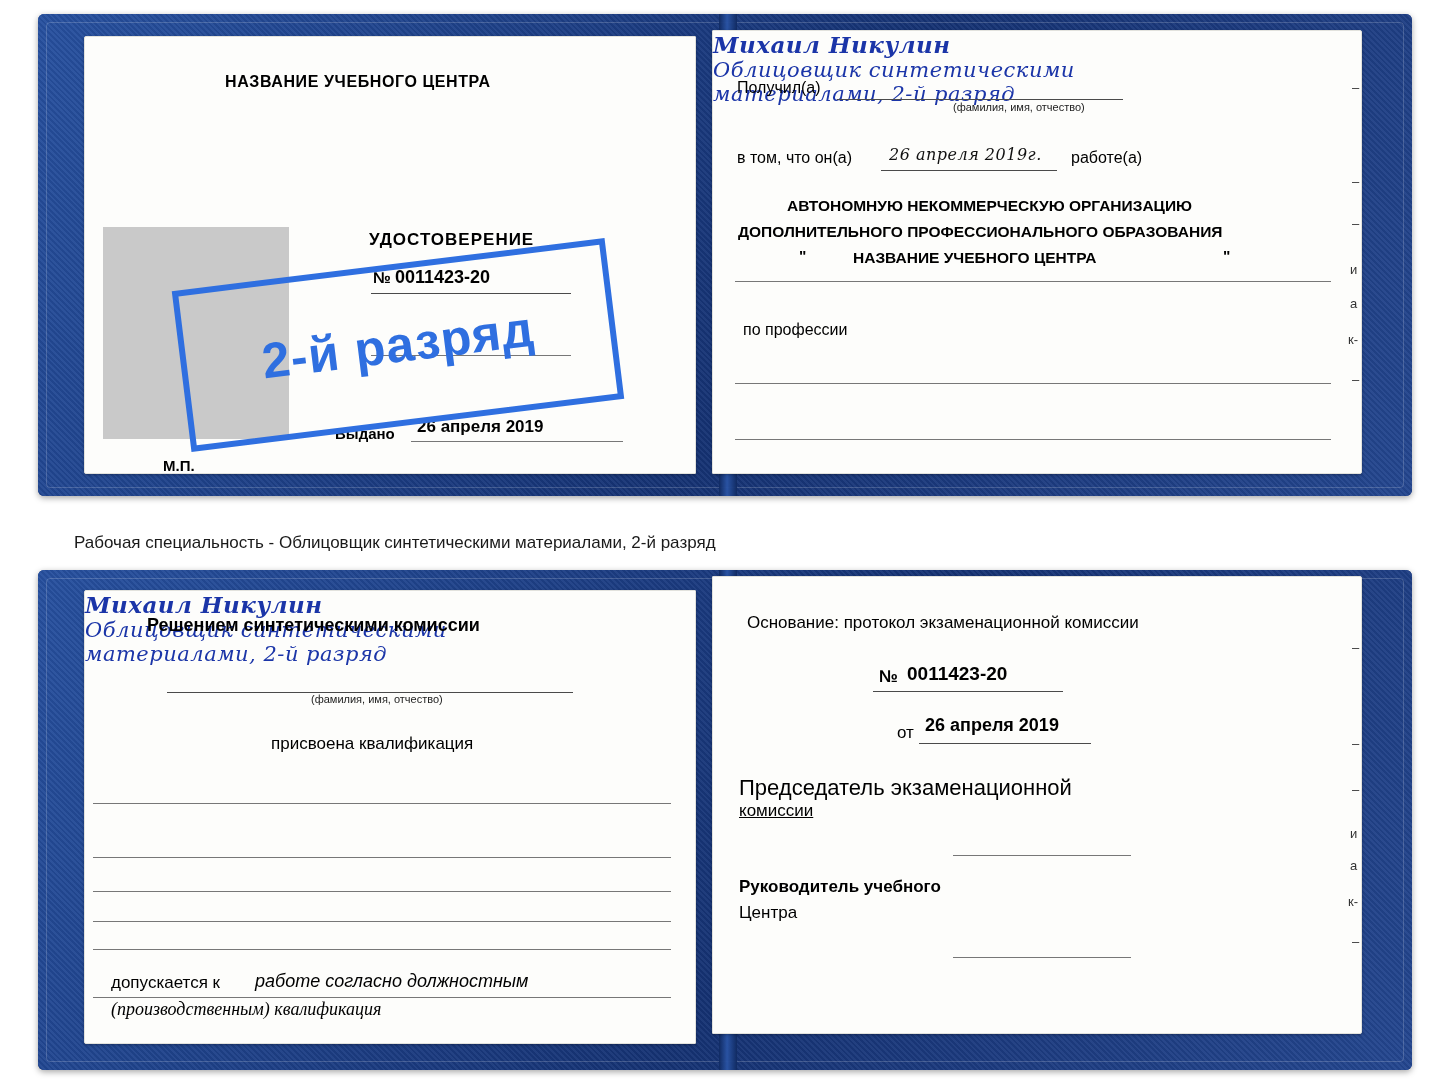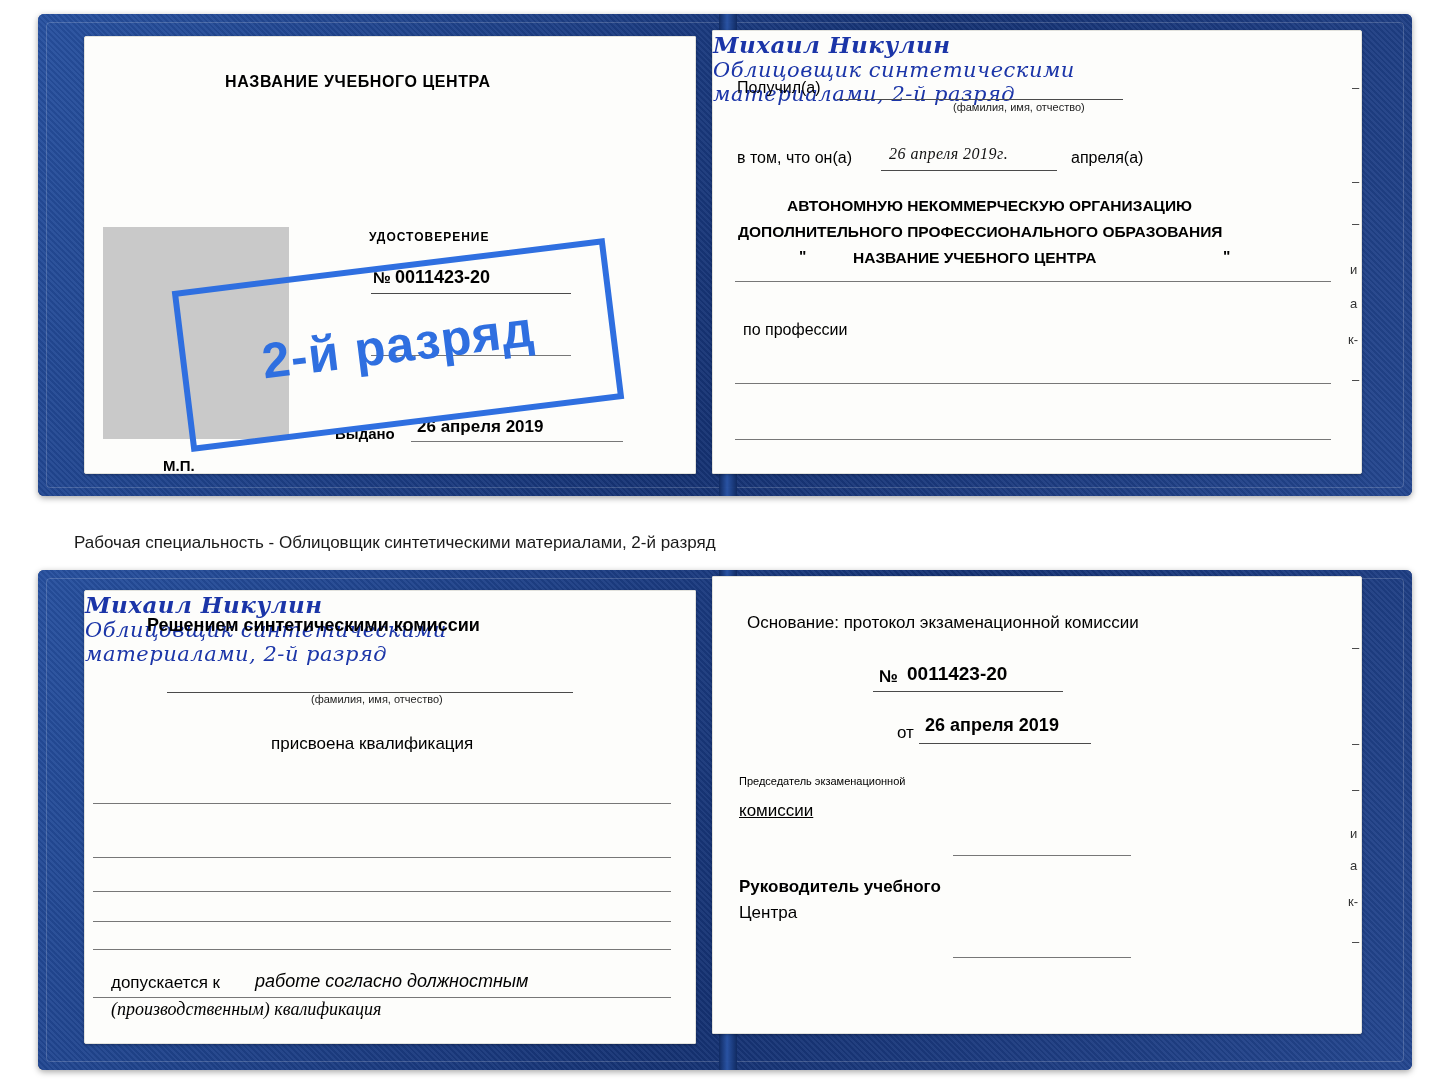--- a/index.html
+++ b/index.html
@@ -76,21 +76,21 @@
     <div class="cover-inner"></div>
     <div class="spine" style="left:681px;"></div>
   </div>
 
   <div class="page left" style="left:84px;top:36px;width:610px;height:436px;">
 
     <div class="txt bold" style="left:140px;top:36px;font-size:16px;letter-spacing:.6px;">НАЗВАНИЕ УЧЕБНОГО ЦЕНТРА</div>
 
     <div class="photo" style="left:18px;top:190px;width:186px;height:212px;"></div>
 
-    <div class="txt bold" style="left:284px;top:193px;font-size:12px;letter-spacing:1px;">УДОСТОВЕРЕНИЕ</div>
+    <div class="txt bold" style="left:284px;top:193px;font-size:17px;letter-spacing:1px;">УДОСТОВЕРЕНИЕ</div>
 
     <div class="txt bold" style="left:288px;top:232px;font-size:16px;">№</div>
     <div class="txt bold" style="left:310px;top:230px;font-size:18px;">0011423-20</div>
     <div class="line" style="left:286px;top:256px;width:200px;"></div>
 
     <div class="line thin" style="left:286px;top:318px;width:200px;"></div>
 
     <div class="txt bold" style="left:250px;top:388px;font-size:15px;">Выдано</div>
     <div class="txt bold" style="left:332px;top:380px;font-size:17px;">26 апреля 2019</div>
     <div class="line thin" style="left:326px;top:404px;width:212px;"></div>
@@ -103,23 +103,23 @@
   </div>
 
   <div class="page right" style="left:712px;top:30px;width:648px;height:442px;">
 
     <div class="txt" style="left:24px;top:48px;font-size:16px;">Получил(а)</div>
     <div class="hand hand-b" style="left:128px;top:37px;font-size:23px;">Михаил Никулин</div>
     <div class="line" style="left:124px;top:68px;width:286px;"></div>
     <div class="txt caption" style="left:240px;top:70px;">(фамилия, имя, отчество)</div>
 
     <div class="txt" style="left:24px;top:118px;font-size:16px;">в том, что он(а)</div>
-    <div class="txt hand" style="left:176px;top:114px;font-size:16px;color:#111;font-style:italic;font-family:Liberation Serif, serif;">26 апреля 2019г.</div>
+    <div class="txt hand" style="left:176px;top:114px;font-size:16px;color:#111;font-style:italic;">26 апреля 2019г.</div>
     <div class="line" style="left:168px;top:139px;width:176px;"></div>
-    <div class="txt" style="left:358px;top:118px;font-size:16px;">апреля(а)</div>
+    <div class="txt" style="left:358px;top:118px;font-size:16px;">работе(а)</div>
 
     <div class="txt bold" style="left:74px;top:166px;font-size:15.5px;text-align:center;">АВТОНОМНУЮ НЕКОММЕРЧЕСКУЮ ОРГАНИЗАЦИЮ</div>
     <div class="txt bold" style="left:25px;top:192px;font-size:15.5px;">ДОПОЛНИТЕЛЬНОГО ПРОФЕССИОНАЛЬНОГО ОБРАЗОВАНИЯ</div>
     <div class="txt bold" style="left:86px;top:216px;font-size:15.5px;">"</div>
     <div class="txt bold" style="left:140px;top:218px;font-size:15.5px;">НАЗВАНИЕ УЧЕБНОГО ЦЕНТРА</div>
     <div class="txt bold" style="left:510px;top:216px;font-size:15.5px;">"</div>
     <div class="line thin" style="left:22px;top:250px;width:596px;"></div>
 
     <div class="txt" style="left:30px;top:290px;font-size:16px;">по профессии</div>
 
@@ -179,21 +179,21 @@
     <div class="txt" style="left:34px;top:36px;font-size:17px;">Основание: протокол экзаменационной комиссии</div>
 
     <div class="txt bold" style="left:166px;top:90px;font-size:17px;">№</div>
     <div class="txt bold" style="left:194px;top:86px;font-size:19px;">0011423-20</div>
     <div class="line" style="left:160px;top:114px;width:190px;"></div>
 
     <div class="txt" style="left:184px;top:146px;font-size:17px;">от</div>
     <div class="txt bold" style="left:212px;top:138px;font-size:18px;">26 апреля 2019</div>
     <div class="line" style="left:206px;top:166px;width:172px;"></div>
 
-    <div class="txt" style="left:26px;top:198px;font-size:11px;">Председатель экзаменационной</div>
+    <div class="txt" style="left:26px;top:198px;font-size:22px;">Председатель экзаменационной</div>
     <div class="txt" style="left:26px;top:224px;font-size:17px;text-decoration:underline;">комиссии</div>
     <div class="line thin" style="left:240px;top:278px;width:178px;"></div>
 
     <div class="txt" style="left:26px;top:300px;font-size:17px;font-weight:bold;">Руководитель учебного</div>
     <div class="txt" style="left:26px;top:326px;font-size:17px;">Центра</div>
     <div class="line thin" style="left:240px;top:380px;width:178px;"></div>
   </div>
 
   <div class="tick" style="left:1352px;top:640px;">–</div>
   <div class="tick" style="left:1352px;top:736px;">–</div>

